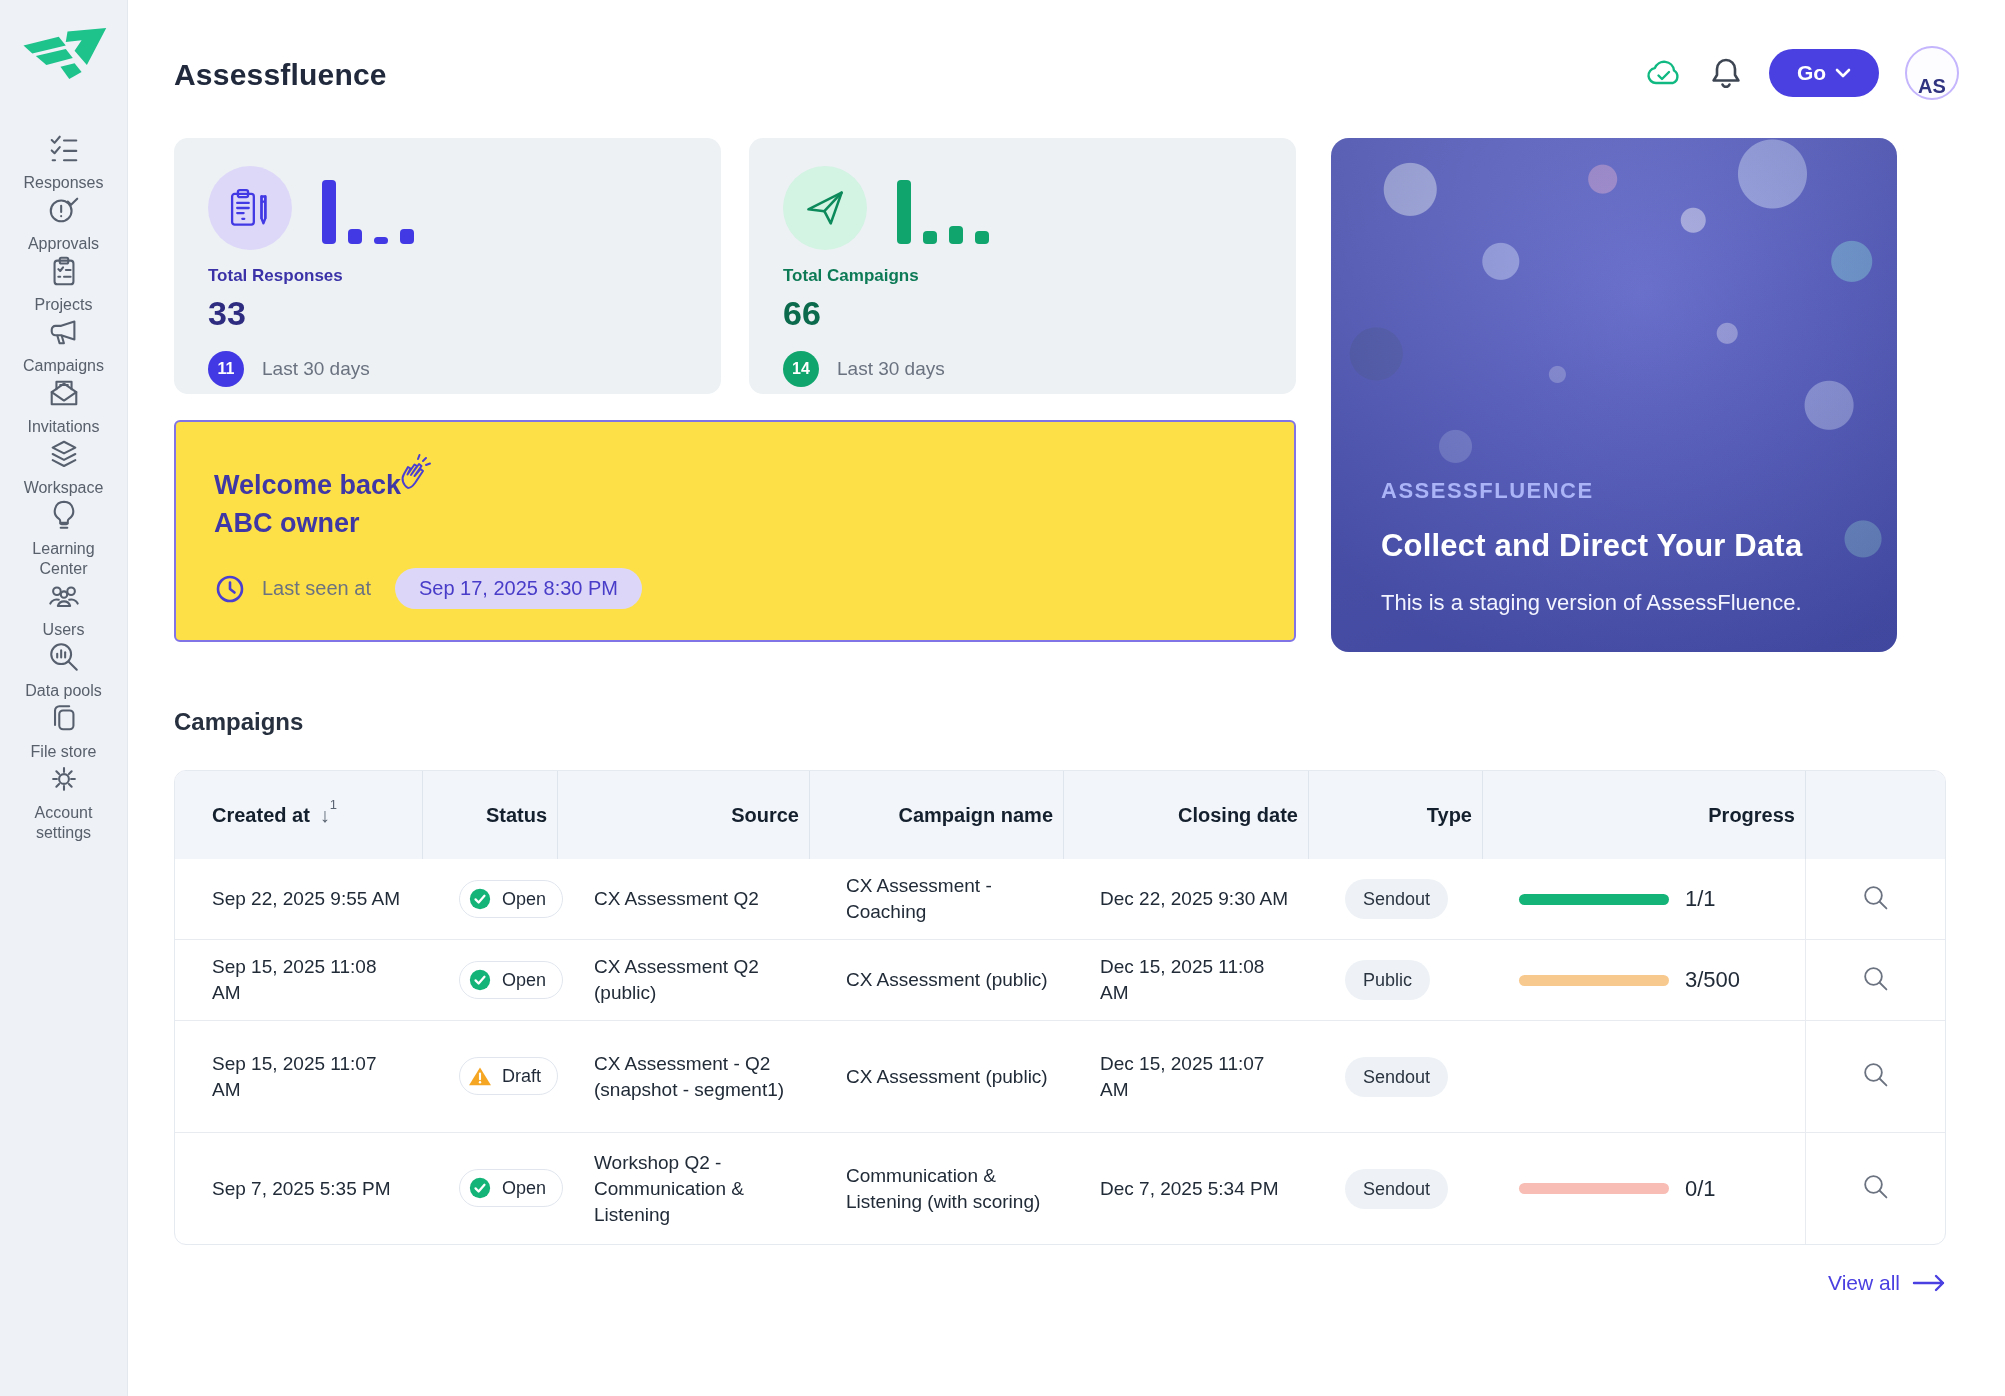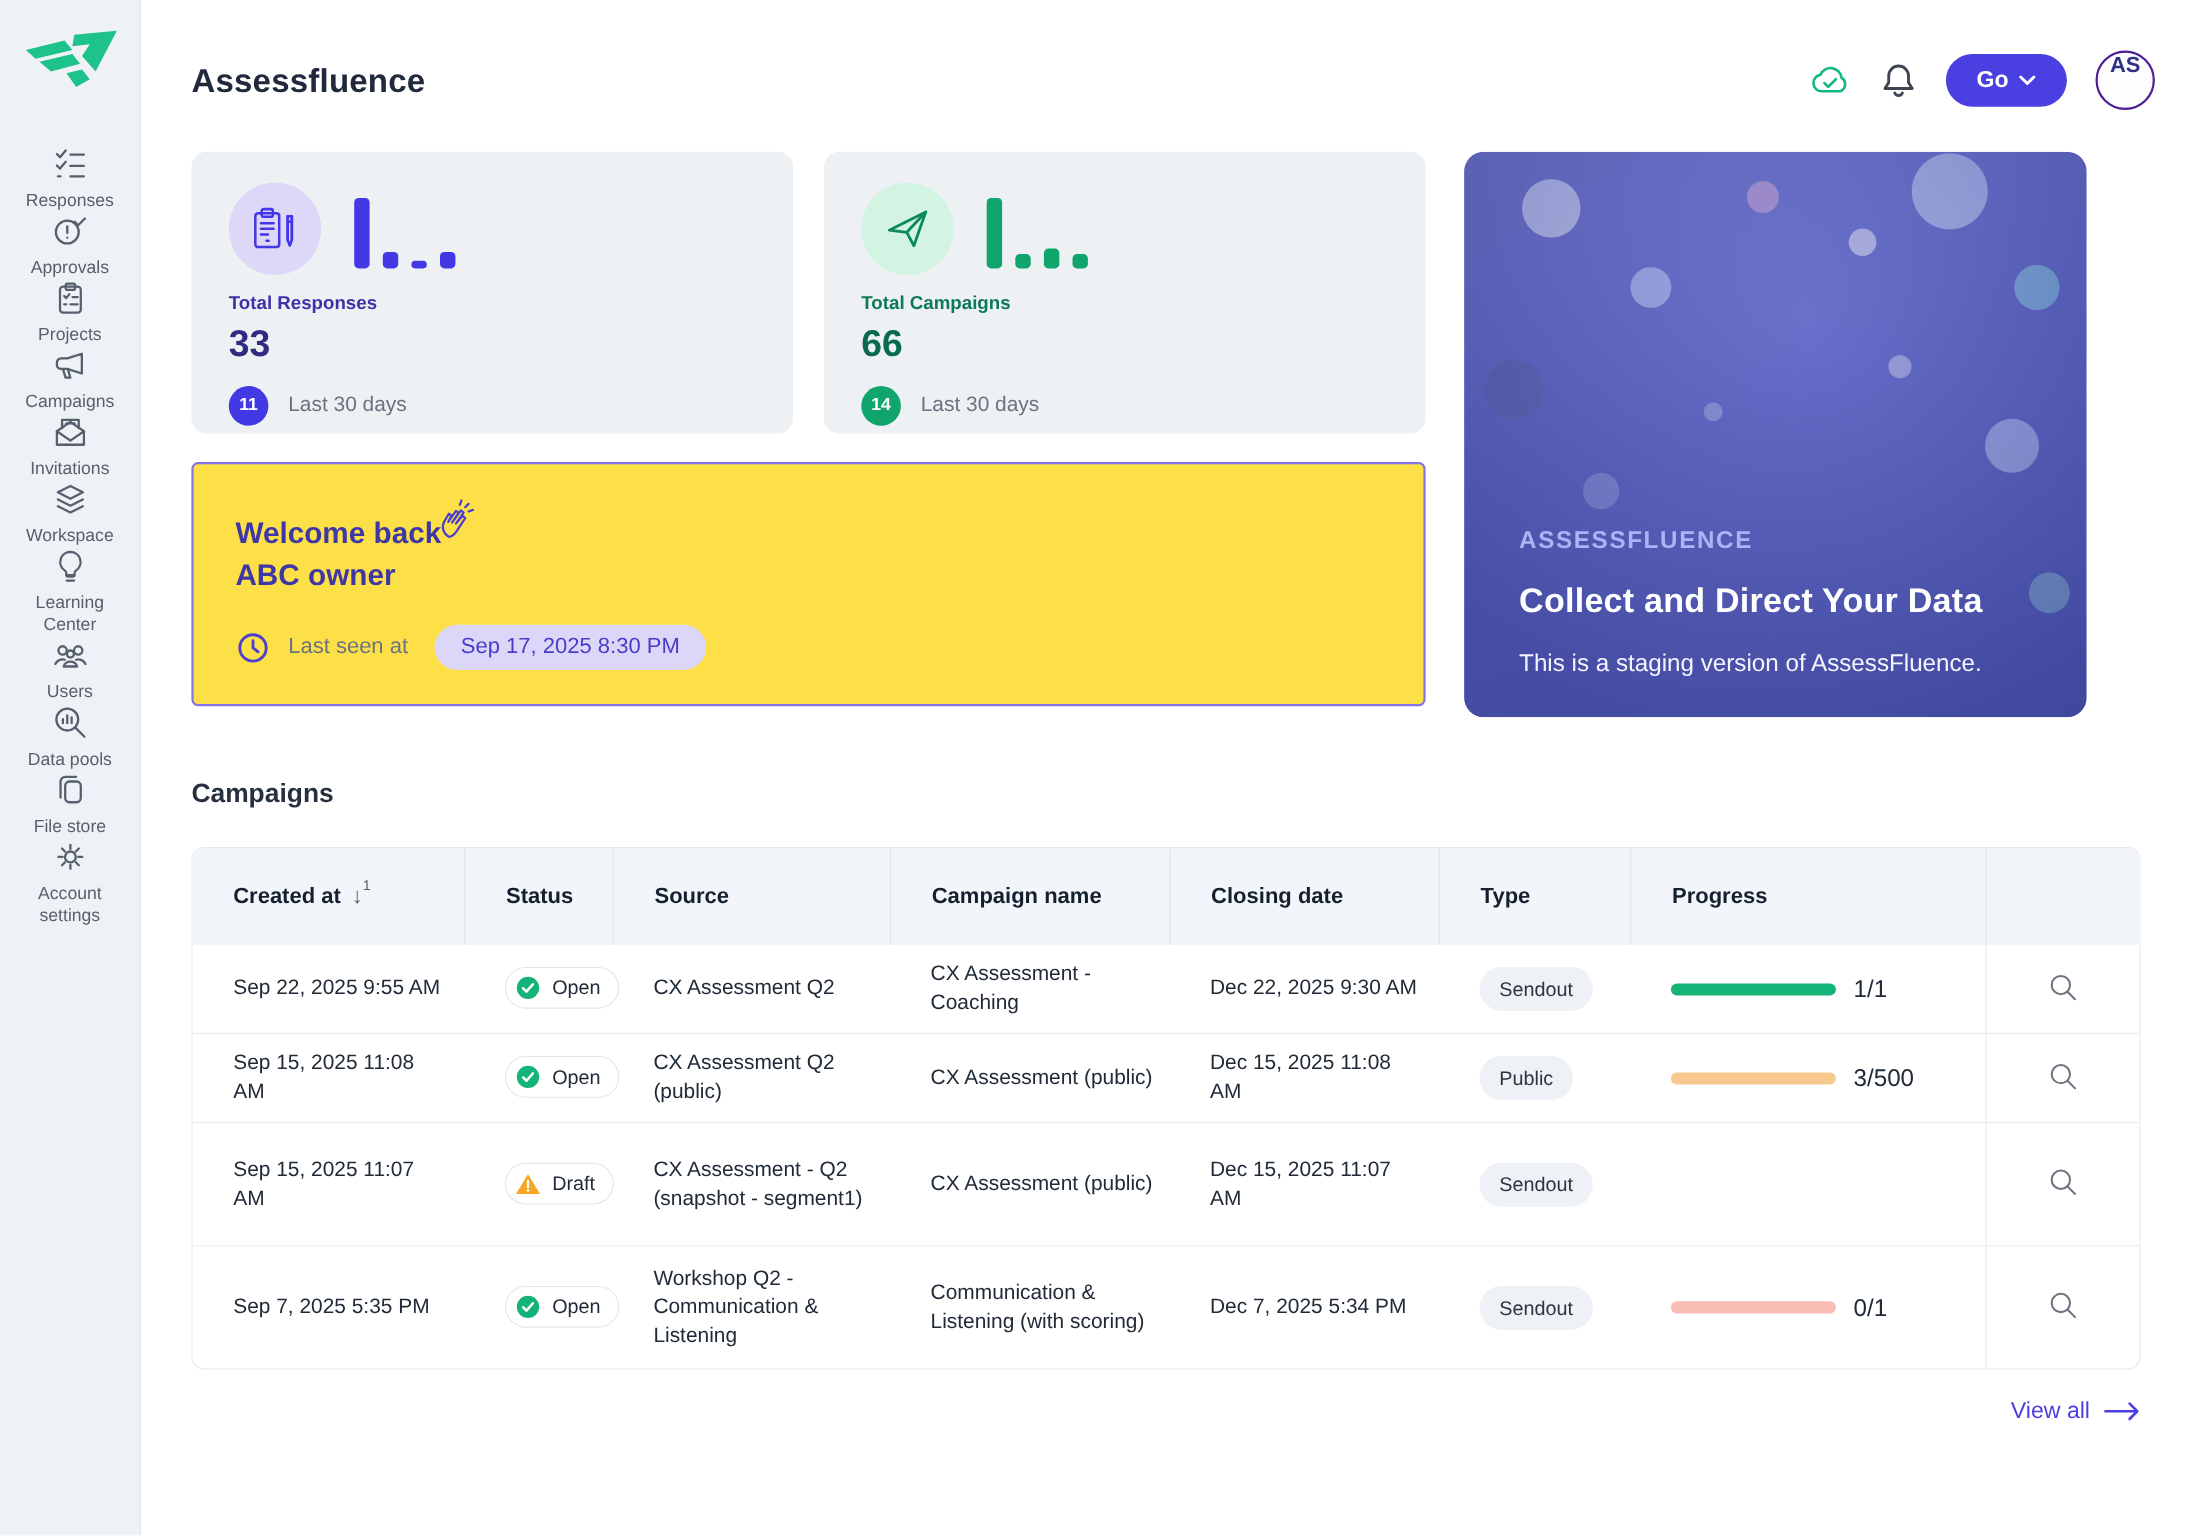--- a/index.html
+++ b/index.html
@@ -28,22 +28,22 @@
   .cloud-ic svg { width:38px; height:34px; }
   .bell-ic { width:34px; height:36px; color:#3d4552; cursor:pointer; }
   .bell-ic svg { width:34px; height:36px; }
   .go-btn {
     background:#4a3fe0; color:#fff; border:none; border-radius:24px; height:48px; min-width:110px;
     font-size:21px; font-weight:700; display:flex; align-items:center; justify-content:center; gap:9px;
     font-family:"Liberation Sans", sans-serif; cursor:pointer; padding:0 20px;
   }
   .go-btn svg { width:16px; height:10px; }
   .avatar {
-    width:54px; height:54px; border-radius:50%; border:2px solid #4c1d95; background:#fdfdff;
-    display:flex; align-items:flex-start; justify-content:center; font-size:20px; font-weight:700; color:#2f3380; cursor:pointer;
+    width:54px; height:54px; border-radius:50%; border:2px solid #c4b5fd; background:#fdfdff;
+    display:flex; align-items:flex-end; justify-content:center; font-size:20px; font-weight:700; color:#2f3380; cursor:pointer;
   }
   
   .row1 { display:flex; gap:35px; margin-top:30px; align-items:flex-start; }
   .left-col { width:1122px; flex:0 0 1122px; }
   .stats-row { display:flex; gap:28px; }
   .stat-card { width:547px; height:256px; background:#edf1f4; border-radius:14px; padding:28px 34px; }
   .stat-top { display:flex; align-items:flex-end; gap:30px; }
   .stat-bubble { width:84px; height:84px; border-radius:50%; display:flex; align-items:center; justify-content:center; }
   .stat-bubble svg { width:46px; height:46px; }
   .bars { display:flex; align-items:flex-end; gap:12px; height:70px; padding-bottom:6px; }
@@ -89,21 +89,21 @@
   .promo-text { position:absolute; left:50px; bottom:36px; z-index:2; }
   .promo-eyebrow { font-size:22px; font-weight:800; letter-spacing:1.5px; color:#aab4f7; }
   .promo-title { margin-top:24px; font-size:31px; font-weight:800; color:#ffffff; letter-spacing:.2px; }
   .promo-sub { margin-top:26px; font-size:22px; color:#f3f4ff; }
   
   .section-heading { margin-top:56px; font-size:24px; font-weight:700; color:#27303f; }
   .table-card { margin-top:34px; width:1772px; background:#fff; border:1px solid #e5e9f0; border-radius:12px; overflow:hidden; }
   .t-row { display:grid; grid-template-columns:247px 135px 252px 254px 245px 174px 323px 1fr; align-items:center; }
   .t-head { background:#f2f5f9; min-height:88px; }
   .t-head .th { font-size:20px; font-weight:700; color:#15202e; padding:0 10px 0 37px; display:flex; align-items:center; gap:10px; align-self:stretch; cursor:pointer; }
-  .t-head .th + .th { border-left:1px solid #dfe5ec; }
+  .t-head .th + .th { border-left:1px solid #dfe5ec;justify-content:flex-end; }
   .sort-wrap { display:flex; align-items:flex-start; color:#5b6472; font-weight:400; }
   .sort-arrow { font-size:20px; line-height:20px; }
   .sort-order { font-size:13px; line-height:13px; position:relative; top:-7px; }
   .t-body .t-row { border-top:1px solid #e8ecf1; }
   .t-body .t-row:first-child { border-top:none; }
   .td { font-size:19px; color:#212b38; line-height:26px; padding:14px 14px 14px 37px; }
   .row-1l { min-height:80px; } .row-3l { min-height:112px; }
   .status-pill { display:inline-flex; align-items:center; gap:9px; background:#fff; border:1.5px solid #e1e6ee;
     border-radius:999px; padding:5px 16px 5px 7px; font-size:18px; color:#1f2937; }
   .status-pill svg { width:26px; height:26px; display:block; }

